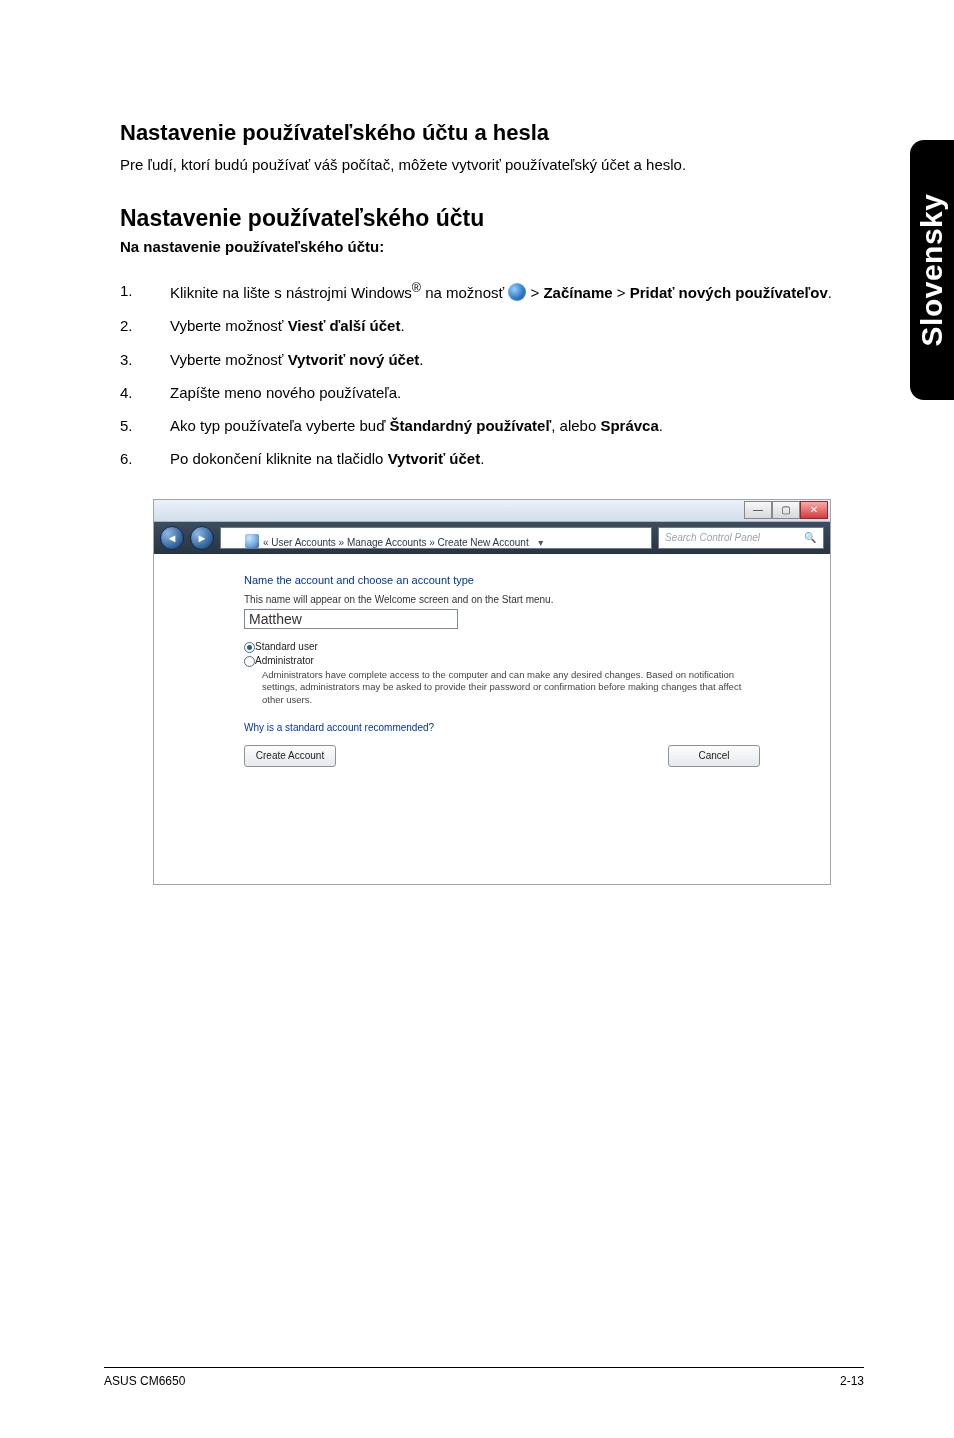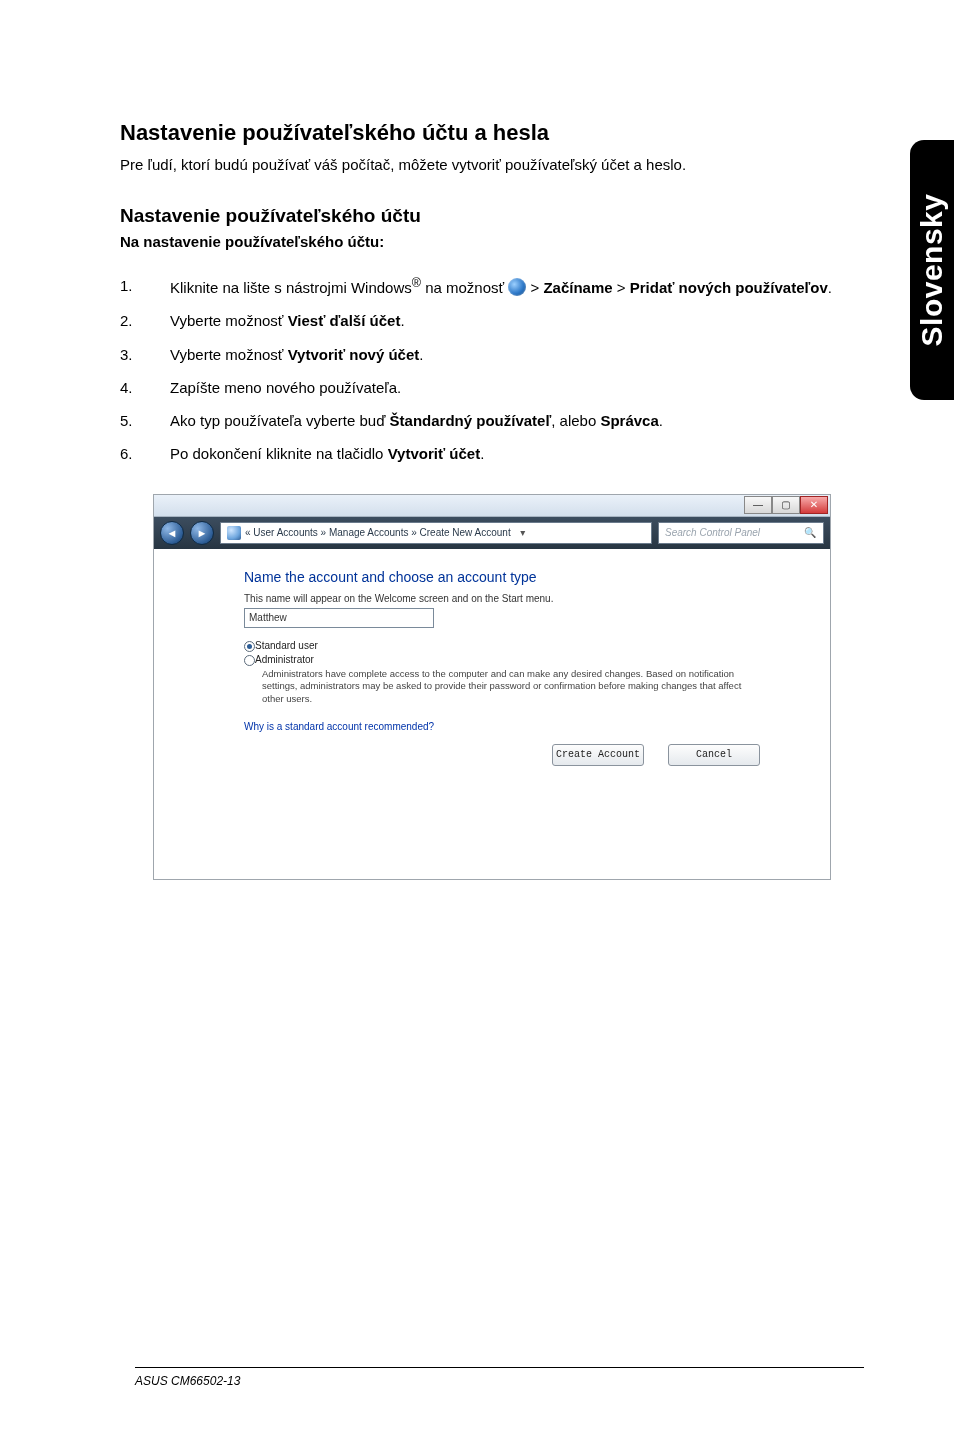--- a/index.html
+++ b/index.html
@@ -40,21 +40,21 @@
   h2.main {
     font-size: 22px;
     font-weight: 700;
     margin-bottom: 10px;
   }
   p.intro {
     font-size: 15px;
     margin-bottom: 32px;
   }
   h3.sub {
-    font-size: 19px;
+    font-size: 23px;
     font-weight: 700;
     margin-bottom: 6px;
   }
   p.label {
     font-size: 15px;
     font-weight: 700;
     margin-bottom: 14px;
   }
   ol.steps {
     list-style: none;
@@ -135,22 +135,22 @@
     color:#fff; font-size:11px;
   }
   .breadcrumb {
     flex: 1;
     height: 22px;
     background: #fff;
     border: 1px solid #6b7b8c;
     font-size: 10px;
     color: #2a3a4b;
     display: flex;
-    align-items: center;
-    padding: 0 6px;
+    align-items: flex-end;
+    padding: 0 24px;
     gap: 4px;
   }
   .breadcrumb .mini-icon {
     width: 14px; height: 14px;
     background: radial-gradient(circle at 30% 30%, #cfe6ff, #6ea6de 60%, #2d5d96);
     border-radius: 2px;
   }
   .dropbtn {
     width: 16px; text-align:center; color:#555;
   }
@@ -171,33 +171,33 @@
     color: #5e7fa5;
     font-style: normal;
   }
   .dialog-body {
     background: #fff;
     padding: 20px 70px 30px 90px;
     min-height: 330px;
   }
   .dlg-heading {
     color: #003399;
-    font-size: 14px;
+    font-size: 11px;
     margin-bottom: 8px;
   }
   .dlg-sub {
     font-size: 10px;
     color: #333;
     margin-bottom: 4px;
   }
   .name-input {
-    width: 190px;
+    width: 214px;
     height: 20px;
     border: 1px solid #7a8a9a;
-    font-size: 10px;
+    font-size: 14px;
     padding: 0 4px;
     color: #333;
     display:flex;align-items:center;
     background:#fff;
     margin-bottom: 12px;
   }
   .radio-row {
     display:flex; align-items:flex-start; 
     margin-bottom: 2px;
   }
@@ -226,45 +226,44 @@
   .rec-line {
     font-size: 9.5px; color:#444;
     margin: 4px 0 8px 0;
   }
   .why-link {
     font-size: 10px;
     color: #0033aa;
     display:inline-block;
   }
   .btnrow {
-    display:flex; justify-content:flex-end; gap:24px;
+    display:flex; justify-content:space-between; gap:24px;
     padding-top: 10px;
-    font-family: Liberation Mono, monospace;
   }
   .dlgbtn {
     min-width: 92px;
     height: 22px;
     border: 1px solid #8a939d;
     background: linear-gradient(#fdfdfd,#e5e9ed);
     font-size: 10px;
     color:#222;
     display:flex;align-items:center;justify-content:center;
     border-radius: 3px;
   }
   .footer {
     position: absolute;
     bottom: 50px;
-    left: 135px;
+    left: 104px;
     right: 90px;
     border-top: 1px solid #000;
     padding-top: 6px;
     display: flex;
+    justify-content: space-between;
     font-size: 12px;
     color:#000;
-    font-style:italic;
   }
 </style>
 </head>
 <body>
 
 <div class="side-tab">
   <span>Slovensky</span>
 </div>
 
 <div class="page">

